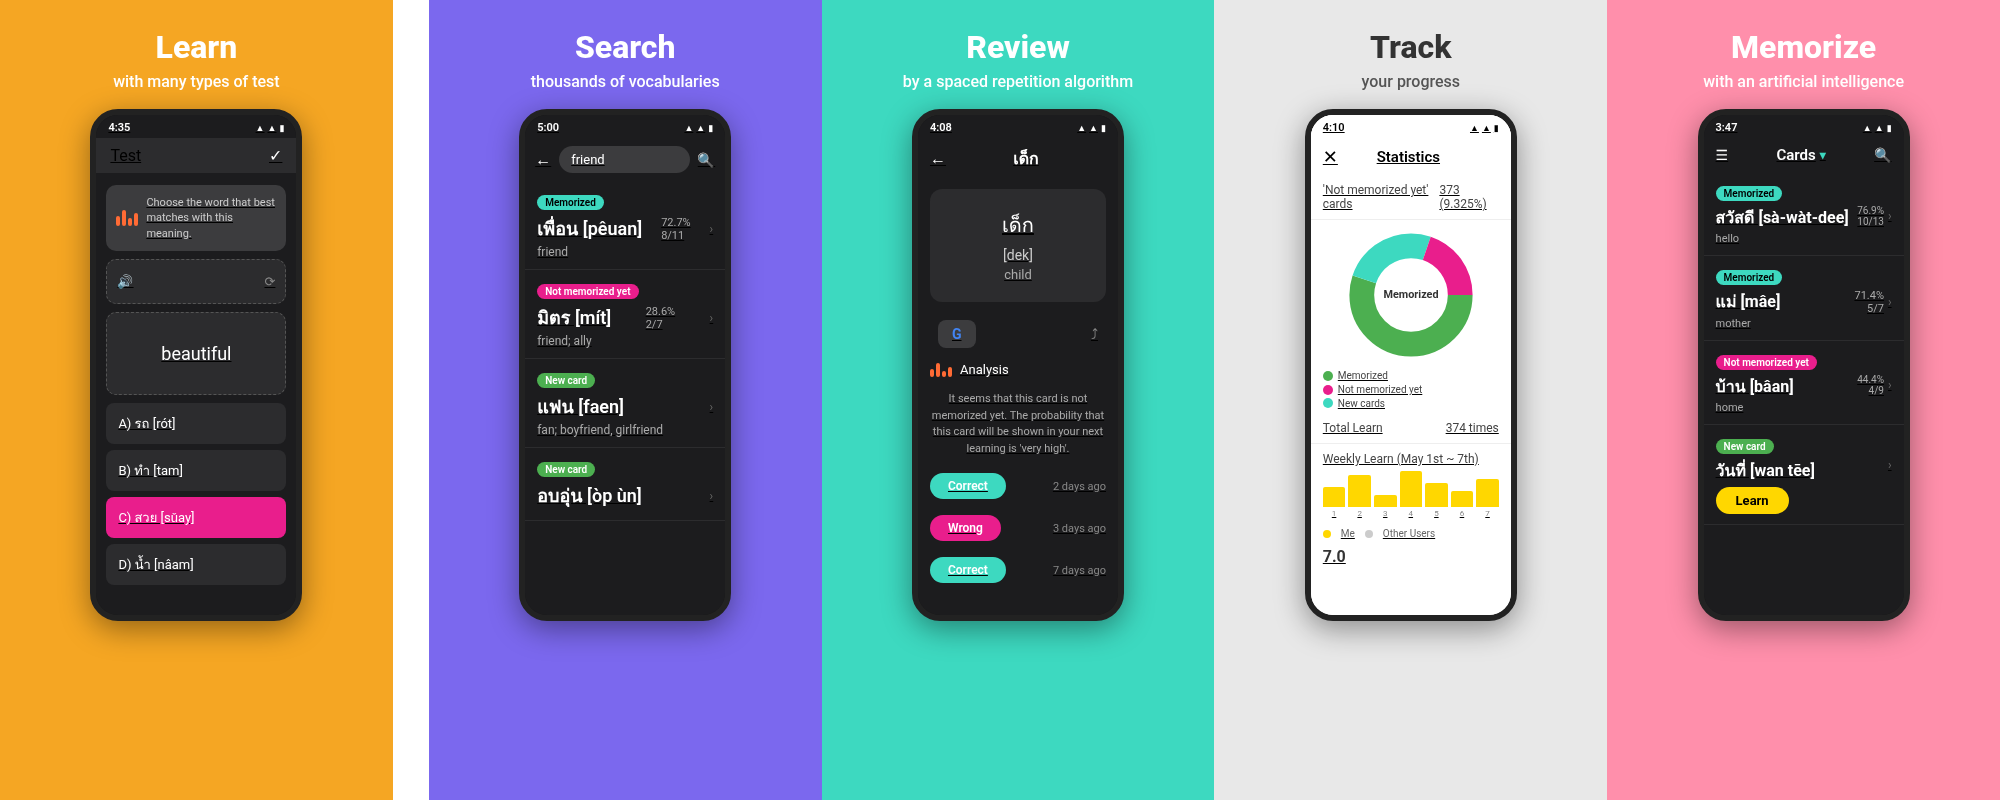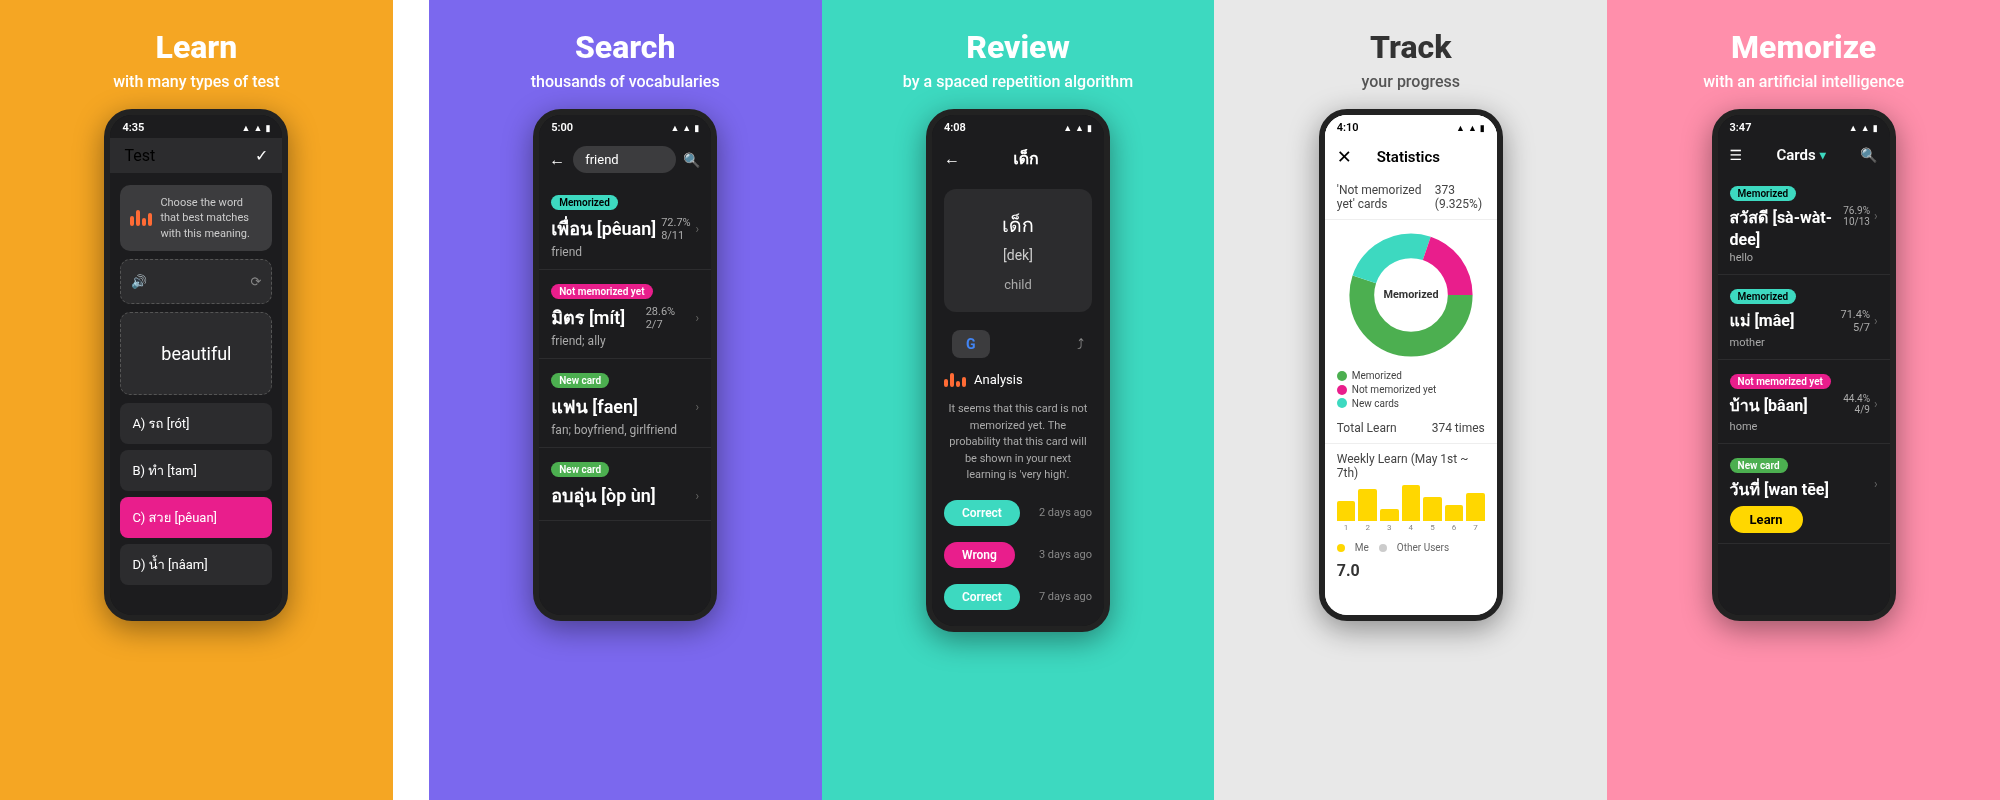--- a/index.html
+++ b/index.html
@@ -41,25 +41,26 @@
       color: white;
     }
 
     
     .panel-learn { background: #F5A623; }
     .panel-search { background: #7B68EE; margin-left: 36px; }
     .panel-review { background: #3DD9C0; }
 
     
     .phone {
-      width: 184px;
+      width: 212px;
       border-radius: 28px;
       overflow: hidden;
       position: relative;
       flex-shrink: 0;
+      text-decoration: underline;
     }
 
     .phone-dark {
       background: #1a1a1a;
       border: 6px solid #222;
       box-shadow: 0 8px 30px rgba(0,0,0,0.4);
     }
 
     .phone-light {
       background: #fff;
@@ -198,21 +199,21 @@
     .review-title { flex: 1; text-align: center; font-size: 16px; color: #fff; font-weight: 600; }
 
     .review-card {
       margin: 10px 12px;
       background: #2c2c2e;
       border-radius: 12px;
       padding: 20px 10px;
       text-align: center;
     }
     .review-word-thai { font-size: 20px; color: #fff; margin-bottom: 6px; }
-    .review-word-phonetic { font-size: 14px; color: #ccc; margin-bottom: 14px; }
+    .review-word-phonetic { font-size: 14px; color: #ccc; margin-bottom: 4px; }
     .review-word-def { font-size: 13px; color: #aaa; }
 
     .review-icons-row {
       display: flex;
       justify-content: space-between;
       align-items: center;
       padding: 8px 20px;
     }
     .review-g-btn {
       background: #3c3c3e;
@@ -419,21 +420,21 @@
       </div>
 
       <div class="test-choices">
         <div class="test-choice">
           <span>A) รถ [rót]</span>
         </div>
         <div class="test-choice">
           <span>B) ทำ [tam]</span>
         </div>
         <div class="test-choice highlighted">
-          <span>C) สวย [pêuan]</span>
+          <span>C) สวย [sǔay]</span>
         </div>
         <div class="test-choice">
           <span>D) น้ำ [nâam]</span>
         </div>
       </div>
     </div>
   </div>
 </div>
 
 <div class="panel panel-search">

